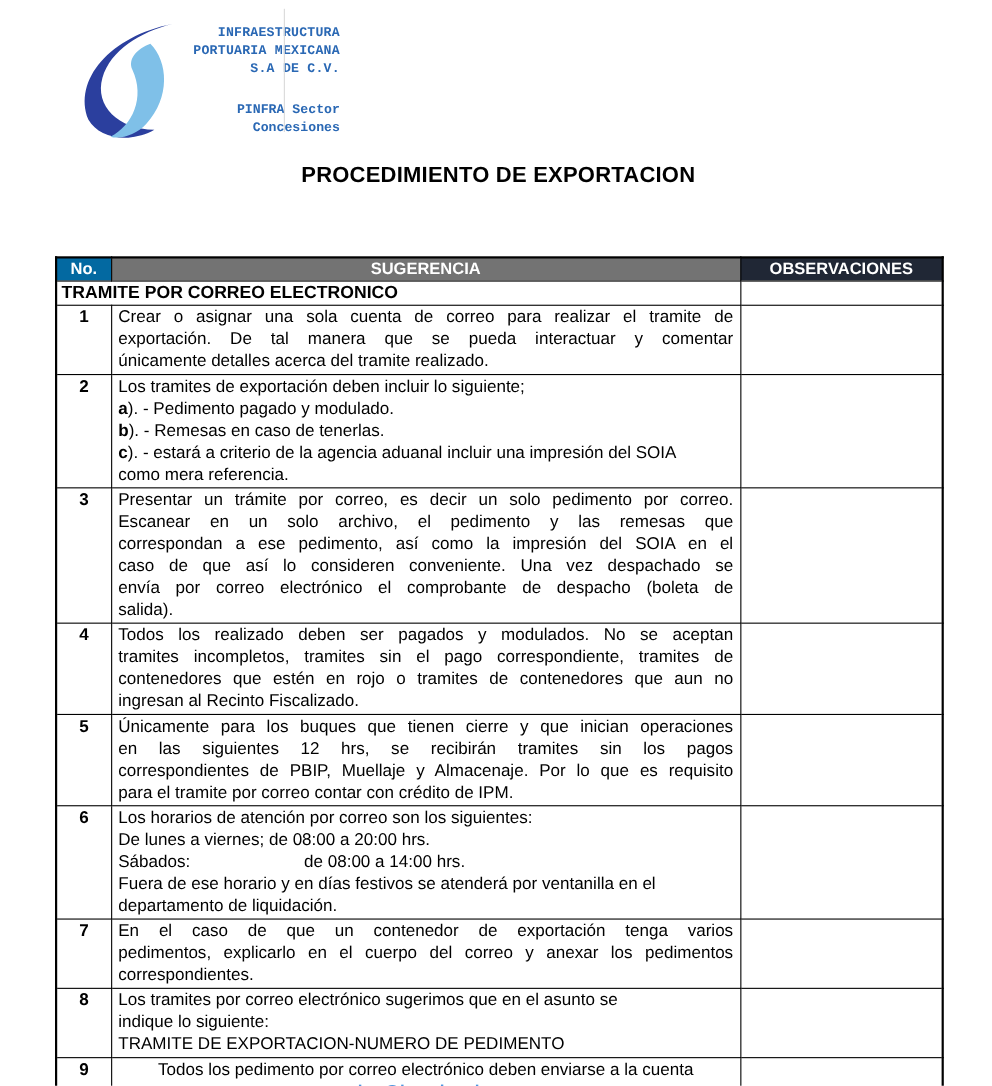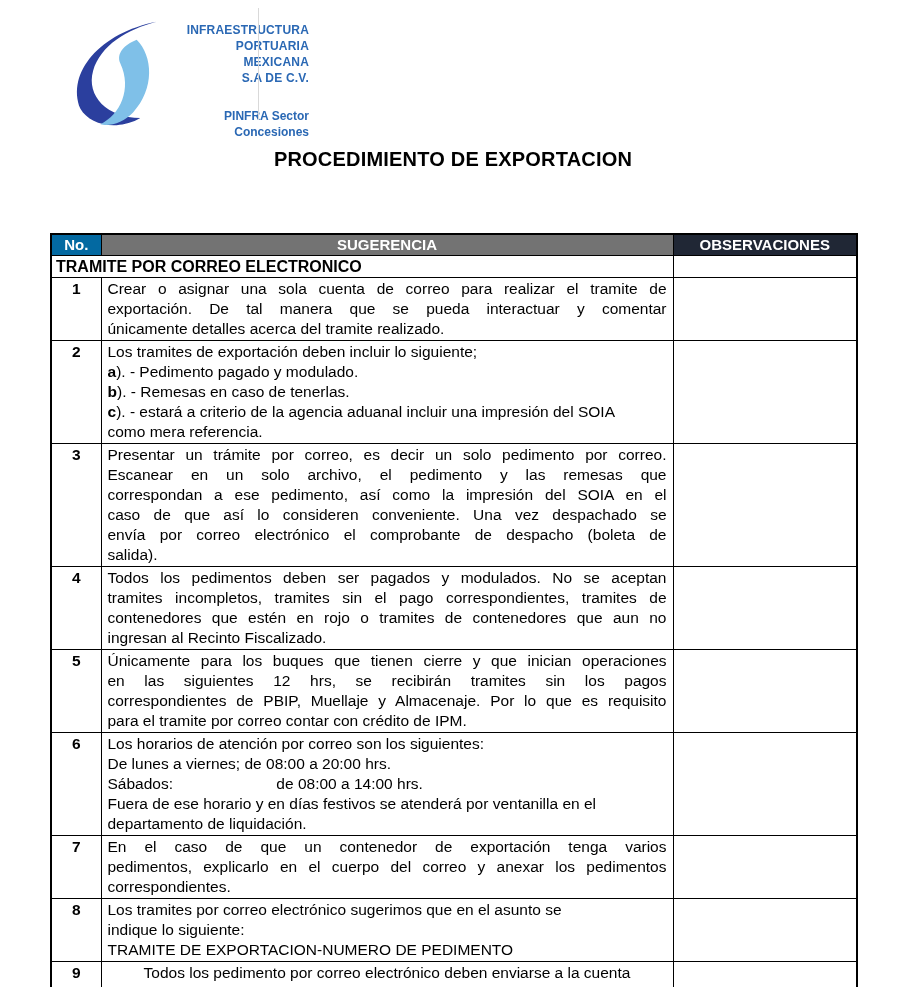--- a/index.html
+++ b/index.html
@@ -5,21 +5,21 @@
   * { margin:0; padding:0; box-sizing:border-box; }
   html,body { width:902px; height:987px; overflow:hidden; background:#fff;
               font-family:"Liberation Sans","DejaVu Sans",sans-serif; color:#000; }
 
   .top-area { position:relative; width:902px; height:233px; }
 
   
   .logo { position:absolute; left:55px; top:14px; width:258px; height:122px; display:flex; }
   .swoosh { width:118px; height:118px; flex:0 0 auto; }
   .logo-text { flex:1; text-align:right; padding-top:8px; padding-right:4px;
-               font-weight:bold; font-size:12px; line-height:16px; }
+               font-weight:bold; font-size:12px; line-height:16px;font-family:Liberation Mono, monospace; }
   .logo-text .org div { letter-spacing:.2px; }
   .logo-text .sector { margin-top:22px; }
   .logo-divider { position:absolute; left:258px; top:8px; width:1px; height:112px; background:#d9d9d9; }
 
   
   .doc-title { position:absolute; top:148px; left:50px; width:806px; text-align:center;
                font-size:20px; font-weight:bold; letter-spacing:.2px; }
   .meta-row { position:absolute; top:197px; left:50px; width:806px; display:flex;
               justify-content:space-between; font-size:15.5px; }
   .vigencia u b, .vigencia b u { text-decoration:underline; }
@@ -116,22 +116,22 @@
           <div class="line line-j">correspondan a ese pedimento, así como la impresión del SOIA en el</div>
           <div class="line line-j">caso de que así lo consideren conveniente. Una vez despachado se</div>
           <div class="line line-j">envía por correo electrónico el comprobante de despacho (boleta de</div>
           <div class="line line-l">salida).</div>
         </td>
         <td class="obs"></td>
       </tr>
       <tr>
         <td class="no">4</td>
         <td class="sug">
-          <div class="line line-j">Todos los pedimentos deben ser pagados y modulados. No se aceptan</div>
-          <div class="line line-j">tramites incompletos, tramites sin el pago correspondientes, tramites de</div>
+          <div class="line line-j">Todos los realizado deben ser pagados y modulados. No se aceptan</div>
+          <div class="line line-j">tramites incompletos, tramites sin el pago correspondiente, tramites de</div>
           <div class="line line-j">contenedores que estén en rojo o tramites de contenedores que aun no</div>
           <div class="line line-l">ingresan al Recinto Fiscalizado.</div>
         </td>
         <td class="obs"></td>
       </tr>
       <tr>
         <td class="no">5</td>
         <td class="sug">
           <div class="line line-j">Únicamente para los buques que tienen cierre y que inician operaciones</div>
           <div class="line line-j">en las siguientes 12 hrs, se recibirán tramites sin los pagos</div>

